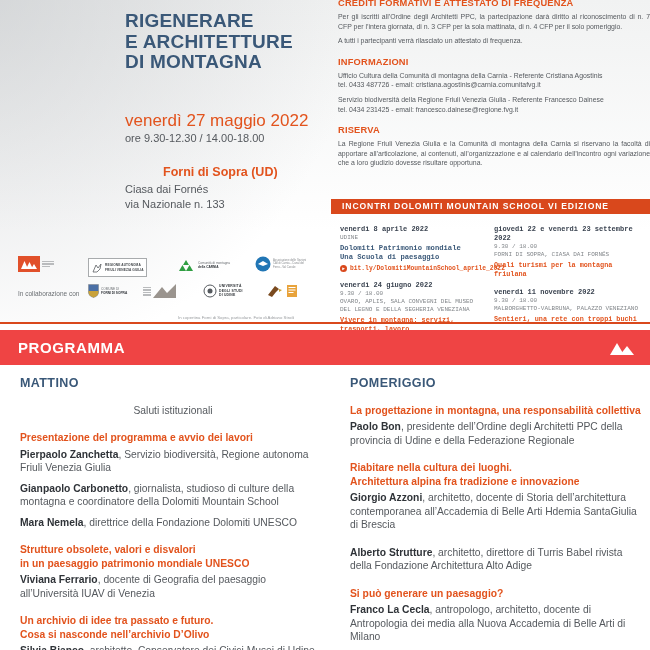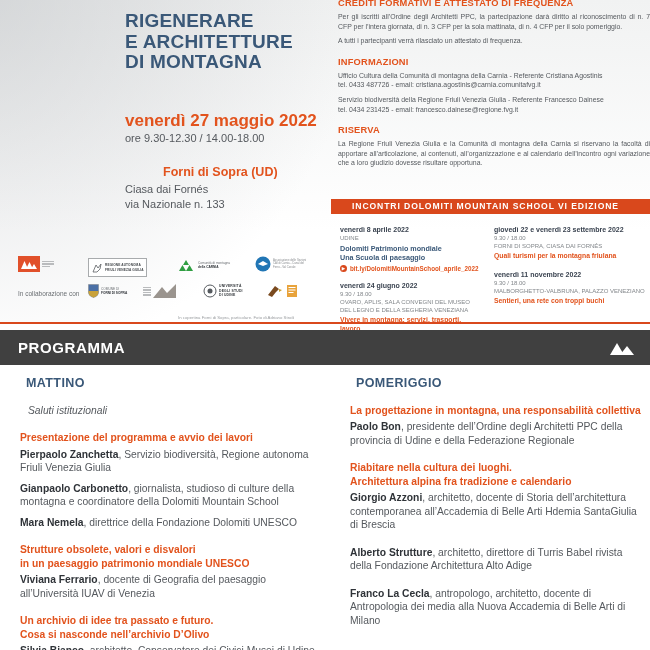--- a/index.html
+++ b/index.html
@@ -11,34 +11,34 @@
   .abs{position:absolute;}
   
   .top-bg{
     left:0;top:0;width:650px;height:322px;
     background:
       radial-gradient(circle at -5% -10%, rgba(190,193,196,.60), rgba(255,255,255,0) 52%),
       linear-gradient(#f1f2f2, #ffffff 72%);
   }
   
   .title{left:125px;top:11px;font-size:19px;line-height:20.5px;font-weight:bold;color:#3a5878;letter-spacing:.2px;}
-  .date{left:125px;top:111px;font-size:17px;font-weight:bold;color:#e2531d;}
+  .date{left:125px;top:111px;font-size:17px;font-weight:normal;color:#e2531d;}
   .hours{left:125px;top:132px;font-size:11px;color:#55595e;}
   .place{left:125px;top:165px;font-size:12.5px;font-weight:bold;color:#e2531d;padding-left:38px;}
   .venue{left:125px;top:182px;font-size:11px;line-height:14.5px;color:#55595e;}
   
   .tr-col{left:338px;top:-2px;width:312px;}
   .tr-h{font-size:9.3px;font-weight:bold;color:#e2531d;letter-spacing:.2px;margin:11px 0 4px;}
   .tr-h:first-child{margin-top:0;}
   .tr-col p{font-size:6.9px;line-height:9.6px;margin:0 0 5px;text-align:justify;color:#55595e;}
   .tr-col p.lines{text-align:left;}
   
   .banner{left:331px;top:199px;width:319px;height:15px;background:#d9481c;color:#fff;
-    font-size:8.6px;font-weight:bold;line-height:15px;letter-spacing:.9px;padding-left:21px;box-sizing:border-box;}
-  .schedule{left:340px;top:225px;width:308px;display:flex;gap:13px;}
+    font-size:8.6px;font-weight:bold;line-height:15px;letter-spacing:.9px;padding-left:11px;box-sizing:border-box;}
+  .schedule{left:340px;top:225px;width:308px;display:flex;gap:13px;font-family:Liberation Mono, monospace;}
   .sch-col{display:flex;flex-direction:column;}
   .ev{margin-bottom:9px;}
   .ev-date{font-size:7px;font-weight:bold;color:#3a4350;line-height:9px;}
   .ev-meta{font-size:6px;color:#83878b;line-height:8px;}
   .ev-title{font-size:7.2px;font-weight:bold;color:#3a5878;line-height:9px;margin-top:2px;}
   .ev-theme{font-size:6.8px;font-weight:bold;color:#e2531d;line-height:8.8px;margin-top:2px;}
   .ev-link{display:flex;align-items:center;gap:3px;margin-top:3px;cursor:pointer;}
   .play{width:7px;height:7px;border-radius:50%;background:#d9481c;color:#fff;font-size:4.5px;line-height:7px;text-align:center;flex:0 0 auto;}
   .link-text{font-size:6.3px;font-weight:bold;color:#e2531d;}
   
@@ -49,29 +49,29 @@
   .fvg-box{border:1px solid #a8abad;background:#fff;display:flex;align-items:center;gap:2px;padding:1px 2px;}
   .fvg-text div{font-size:3.2px;font-weight:bold;color:#44484c;line-height:4.2px;letter-spacing:.1px;}
   .mini-text{font-size:3.2px;line-height:4px;color:#6b6f73;}
   .mini-text .b{font-weight:bold;color:#2f3338;}
   .cai-text{font-size:2.8px;line-height:3.6px;color:#8a8d90;width:38px;}
   .uniud-text div{font-size:3.4px;font-weight:bold;color:#33373b;line-height:4.4px;letter-spacing:.2px;}
   .collab{position:absolute;left:4px;top:36px;font-size:6.5px;color:#6b6f73;}
   .caption{position:absolute;left:164px;top:61px;font-size:4.3px;color:#9a9da0;}
   
   .thin-rule{left:0;top:322px;width:650px;height:2px;background:#d9481c;}
-  .prog-bar{left:0;top:330px;width:650px;height:35px;background:#404040;}
+  .prog-bar{left:0;top:330px;width:650px;height:35px;background:#ef4444;}
   .prog-label{position:absolute;left:18px;top:0;line-height:35px;font-size:15px;font-weight:bold;color:#fff;letter-spacing:.6px;}
   .prog-mountains{position:absolute;right:15px;top:10px;}
   
   .pcol{line-height:13.5px;font-size:10.3px;}
   .pcol-left{left:20px;top:377px;width:306px;}
   .pcol-right{left:350px;top:377px;width:296px;}
-  .sec-h{font-size:12.5px;font-weight:bold;color:#3a5878;letter-spacing:.4px;margin:0 6px 13px;}
-  .intro{font-style:italic;color:#55595e;margin:0 8px 14px;}
+  .sec-h{font-size:12.5px;font-weight:bold;color:#3a5878;letter-spacing:.4px;margin:0 0 13px;}
+  .intro{color:#55595e;margin:0 8px 14px;text-align:center;}
   .talk{margin-bottom:14px;}
   .talk-title{font-weight:bold;color:#e2531d;margin-bottom:3px;}
   .speaker{margin:0 0 7px;color:#55595e;}
   .speaker .name{font-weight:bold;color:#2f3338;margin-top:36px;}
 </style>
 </head>
 <body>
 
 <div class="abs top-bg"></div>
 
@@ -286,25 +286,28 @@
   <div class="talk">
     <div class="talk-title">
       <div>La progettazione in montagna, una responsabilità collettiva</div>
     </div>
     <p class="speaker"><span class="name">Paolo Bon</span><span>, presidente dell’Ordine degli Architetti PPC della provincia di Udine e della Federazione Regionale</span></p>
   </div>
 
   <div class="talk">
     <div class="talk-title">
       <div>Riabitare nella cultura dei luoghi.</div>
-      <div>Architettura alpina fra tradizione e calendario</div>
+      <div>Architettura alpina fra tradizione e innovazione</div>
     </div>
     <p class="speaker"><span class="name">Giorgio Azzoni</span><span>, architetto, docente di Storia dell’architettura contemporanea all’Accademia di Belle Arti Hdemia SantaGiulia di Brescia</span></p>
   </div>
 
   <div class="talk">
     <p class="speaker"><span class="name">Alberto Strutture</span><span>, architetto, direttore di Turris Babel rivista della Fondazione Architettura Alto Adige</span></p>
   </div>
 
   <div class="talk">
+    <div class="talk-title">
+      <div>Si può generare un paesaggio?</div>
+    </div>
     <p class="speaker"><span class="name">Franco La Cecla</span><span>, antropologo, architetto, docente di Antropologia dei media alla Nuova Accademia di Belle Arti di Milano</span></p>
   </div>
 </div>
 
 </body></html>

